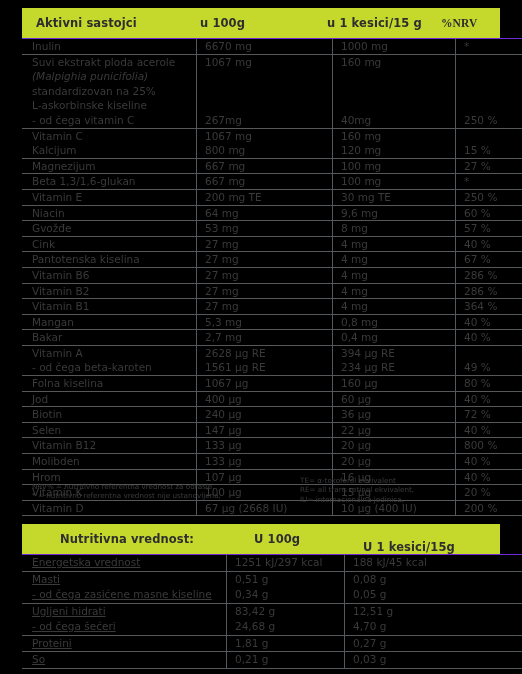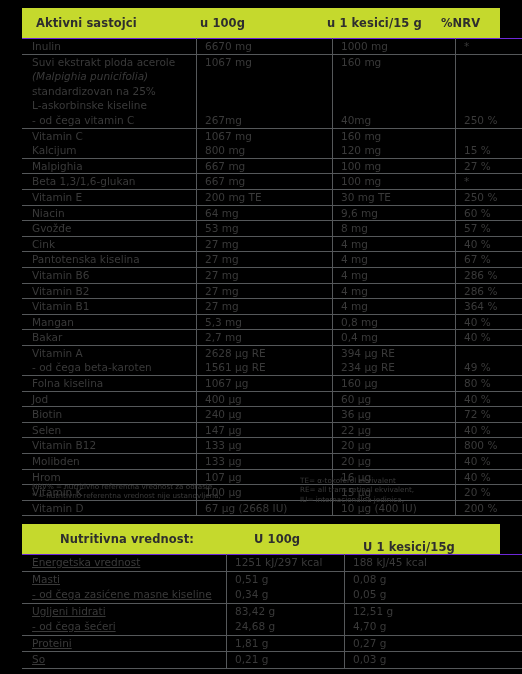--- a/index.html
+++ b/index.html
@@ -35,21 +35,21 @@
     box-sizing: border-box;
     padding: 0 0 0 14px;
     font-weight: bold;
     font-size: 11.5px;
     color: #2e2e2e;
     letter-spacing: 0.1px;
   }
   .hdr .c0 { flex: 0 0 164px; }
   .hdr .c1 { flex: 0 0 127px; }
   .hdr .c2 { flex: 0 0 114px; }
-  .hdr .c3 { flex: 1 1 auto; }
+  .hdr .c3 { flex: 1 1 auto; font-family: Liberation Serif, serif; }
 
   .tbl {
     width: 100%;
     border-collapse: collapse;
     font-size: 10.5px;
     color: #3a3a3a;
     table-layout: fixed;
   }
   .tbl td {
     padding: 0 0 0 8px;
@@ -149,21 +149,21 @@
             <td class="v2 noline">160 mg</td>
             <td class="v3 noline"></td>
           </tr>
           <tr>
             <td class="n">Kalcijum</td>
             <td class="v1">800 mg</td>
             <td class="v2">120 mg</td>
             <td class="v3">15 %</td>
           </tr>
           <tr>
-            <td class="n">Malpighia</td>
+            <td class="n">Magnezijum</td>
             <td class="v1">667 mg</td>
             <td class="v2">100 mg</td>
             <td class="v3">27 %</td>
           </tr>
           <tr>
             <td class="n">Beta 1,3/1,6-glukan</td>
             <td class="v1">667 mg</td>
             <td class="v2">100 mg</td>
             <td class="v3">*</td>
           </tr>

